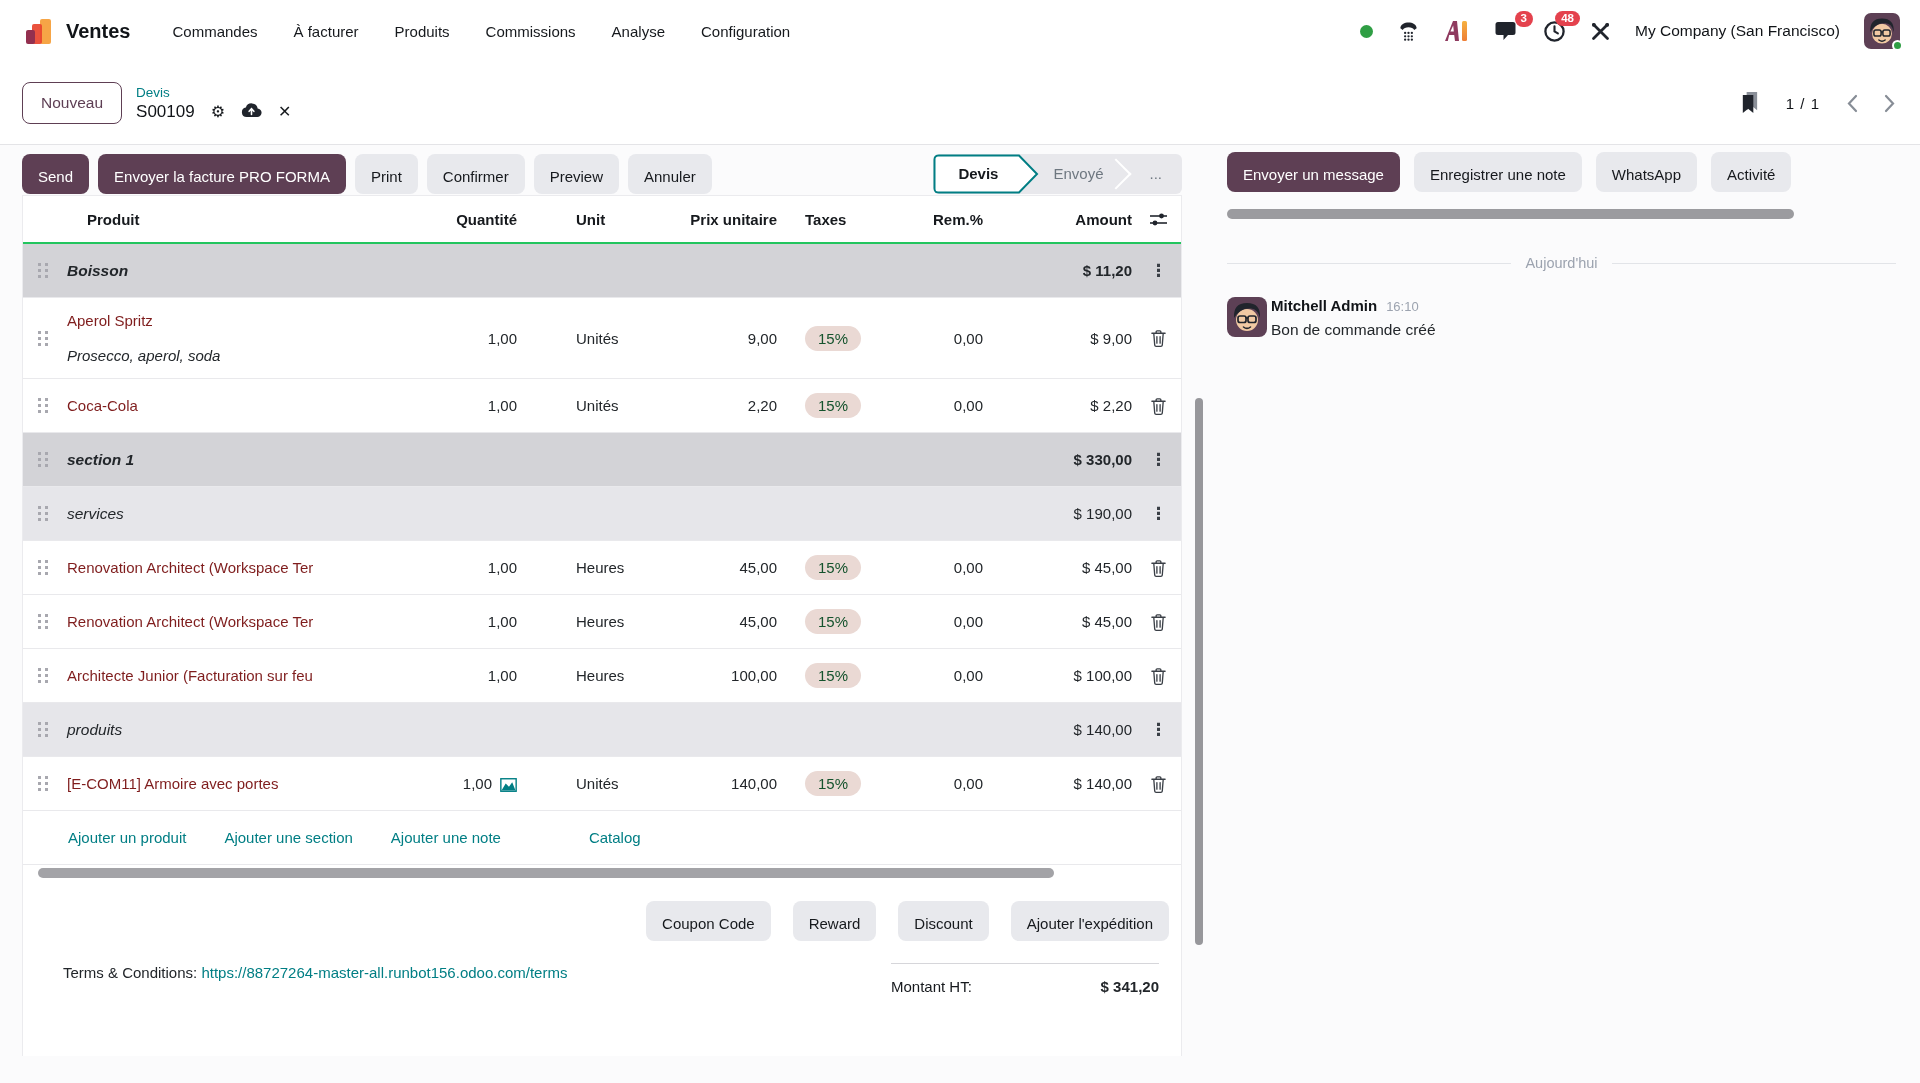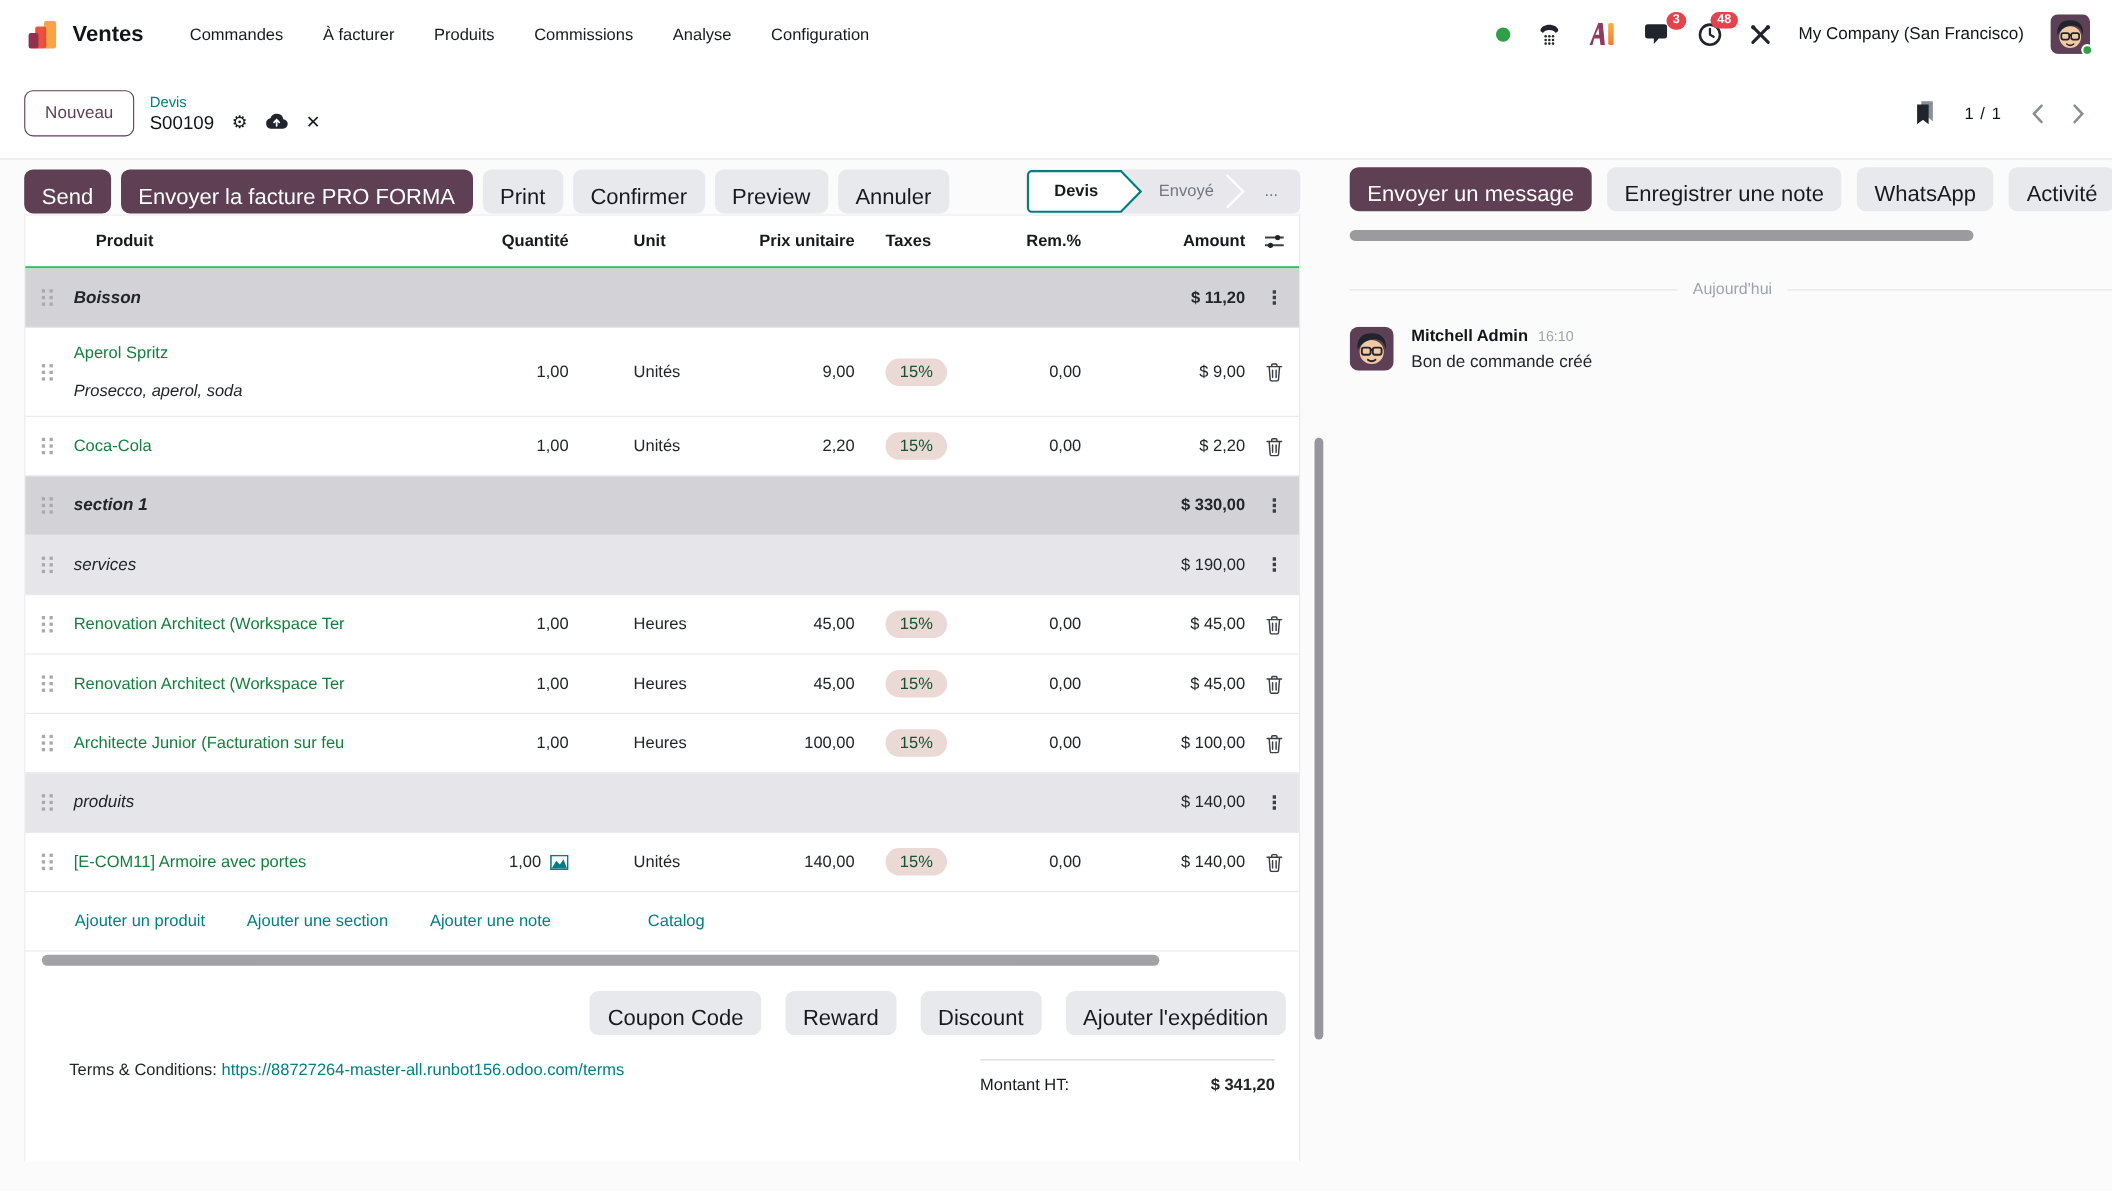--- a/index.html
+++ b/index.html
@@ -37,21 +37,21 @@
   .cp-right { margin-left:auto; display:flex; align-items:center; gap:26px; }
   .pager-text { font-size:15px; color:#111418; letter-spacing:1px; }
   .chev { cursor:pointer; display:flex; }
 
   
   .content { display:flex; height:938px; }
   .form-area { width:1205px; position:relative; flex:none; }
 
   
   .statusbar { display:flex; align-items:center; padding:7px 0 0 22px; height:50px; }
-  .btn { border:none; border-radius:8px; font-family:inherit; font-size:20px; cursor:pointer;
+  .btn { border:none; border-radius:8px; font-family:inherit; font-size:15px; cursor:pointer;
     padding:14px 16px; white-space:nowrap; }
   .btn-primary { background:#5e3f54; color:#fff; }
   .btn-secondary { background:#e8e9ed; color:#16191d; }
   .statusbar .btn { margin-right:9px; height:40px; }
 
   
   .pipeline { margin-left:auto; margin-right:23px; display:flex; align-items:stretch; height:40px;
     background:#e8e8ec; border-radius:6px; overflow:hidden; }
   .pipe-active { position:relative; width:106px; flex:none; }
   .pipe-active svg { position:absolute; inset:0; }
@@ -81,21 +81,21 @@
   .thead .cell { font-weight:700; color:#16191d; }
   .cell { padding:0 4px; }
   .c-qty,.c-price,.c-disc,.c-amount { text-align:right; }
   .c-disc { padding-right:8px; }
   .c-unit { padding-left:55px; }
   .c-taxes { padding-left:24px; }
   .c-action { display:flex; justify-content:center; align-items:center; }
   .handle-cell { display:flex; justify-content:center; cursor:grab; }
   .grip { display:grid; grid-template-columns:repeat(2,3px); grid-auto-rows:3px; gap:3px 4px; }
   .grip i { background:#a8a8af; display:block; }
-  .prod-link { color:#15803d; cursor:pointer; }
+  .prod-link { color:#7f1d1d; cursor:pointer; }
   .prod-desc { font-style:italic; color:#22262a; margin-top:18px; }
   .row-2line { padding:14px 0; }
   .tax-badge { display:inline-block; background:#ead9d4; border-radius:999px; padding:4px 13px;
     font-size:15px; color:#14532d; cursor:pointer; }
   .section { }
   .section .name-cell { grid-column:2 / 8; font-size:15.5px; }
   .section.lvl1 { background:#d3d3d7; }
   .section.lvl1 .name-cell { font-weight:700; font-style:italic; }
   .section.lvl1 .c-amount { font-weight:700; }
   .section.lvl2 { background:#e6e6ea; }
@@ -127,21 +127,21 @@
   .vscroll { position:absolute; right:2px; top:253px; width:8px; height:547px;
     background:#97979b; border-radius:5px; cursor:pointer; }
 
   
   .chatter { flex:1; padding:7px 24px 0 22px; }
   .chatter-btns { display:flex; gap:14px; }
   .chatter-btns .btn { height:40px; }
   .chat-hscroll { margin-top:17px; width:567px; height:10px; background:#9b9b9f; border-radius:6px; cursor:pointer; }
   .date-divider { margin-top:36px; display:flex; align-items:center; gap:14px; color:#9ca3af; font-size:14.5px; }
   .date-divider::before,.date-divider::after { content:""; flex:1; height:1px; background:#e2e4e8; }
-  .message { margin-top:26px; display:flex; gap:16px; }
+  .message { margin-top:26px; display:flex; gap:4px; }
   .msg-avatar svg { border-radius:8px; display:block; }
   .msg-head { display:flex; align-items:baseline; gap:9px; }
   .msg-author { font-weight:700; color:#111418; }
   .msg-time { font-size:13px; color:#9ca3af; }
   .msg-body { margin-top:7px; font-size:15.5px; }
 </style>
 </head>
 <body>
 
 <div class="screen">

